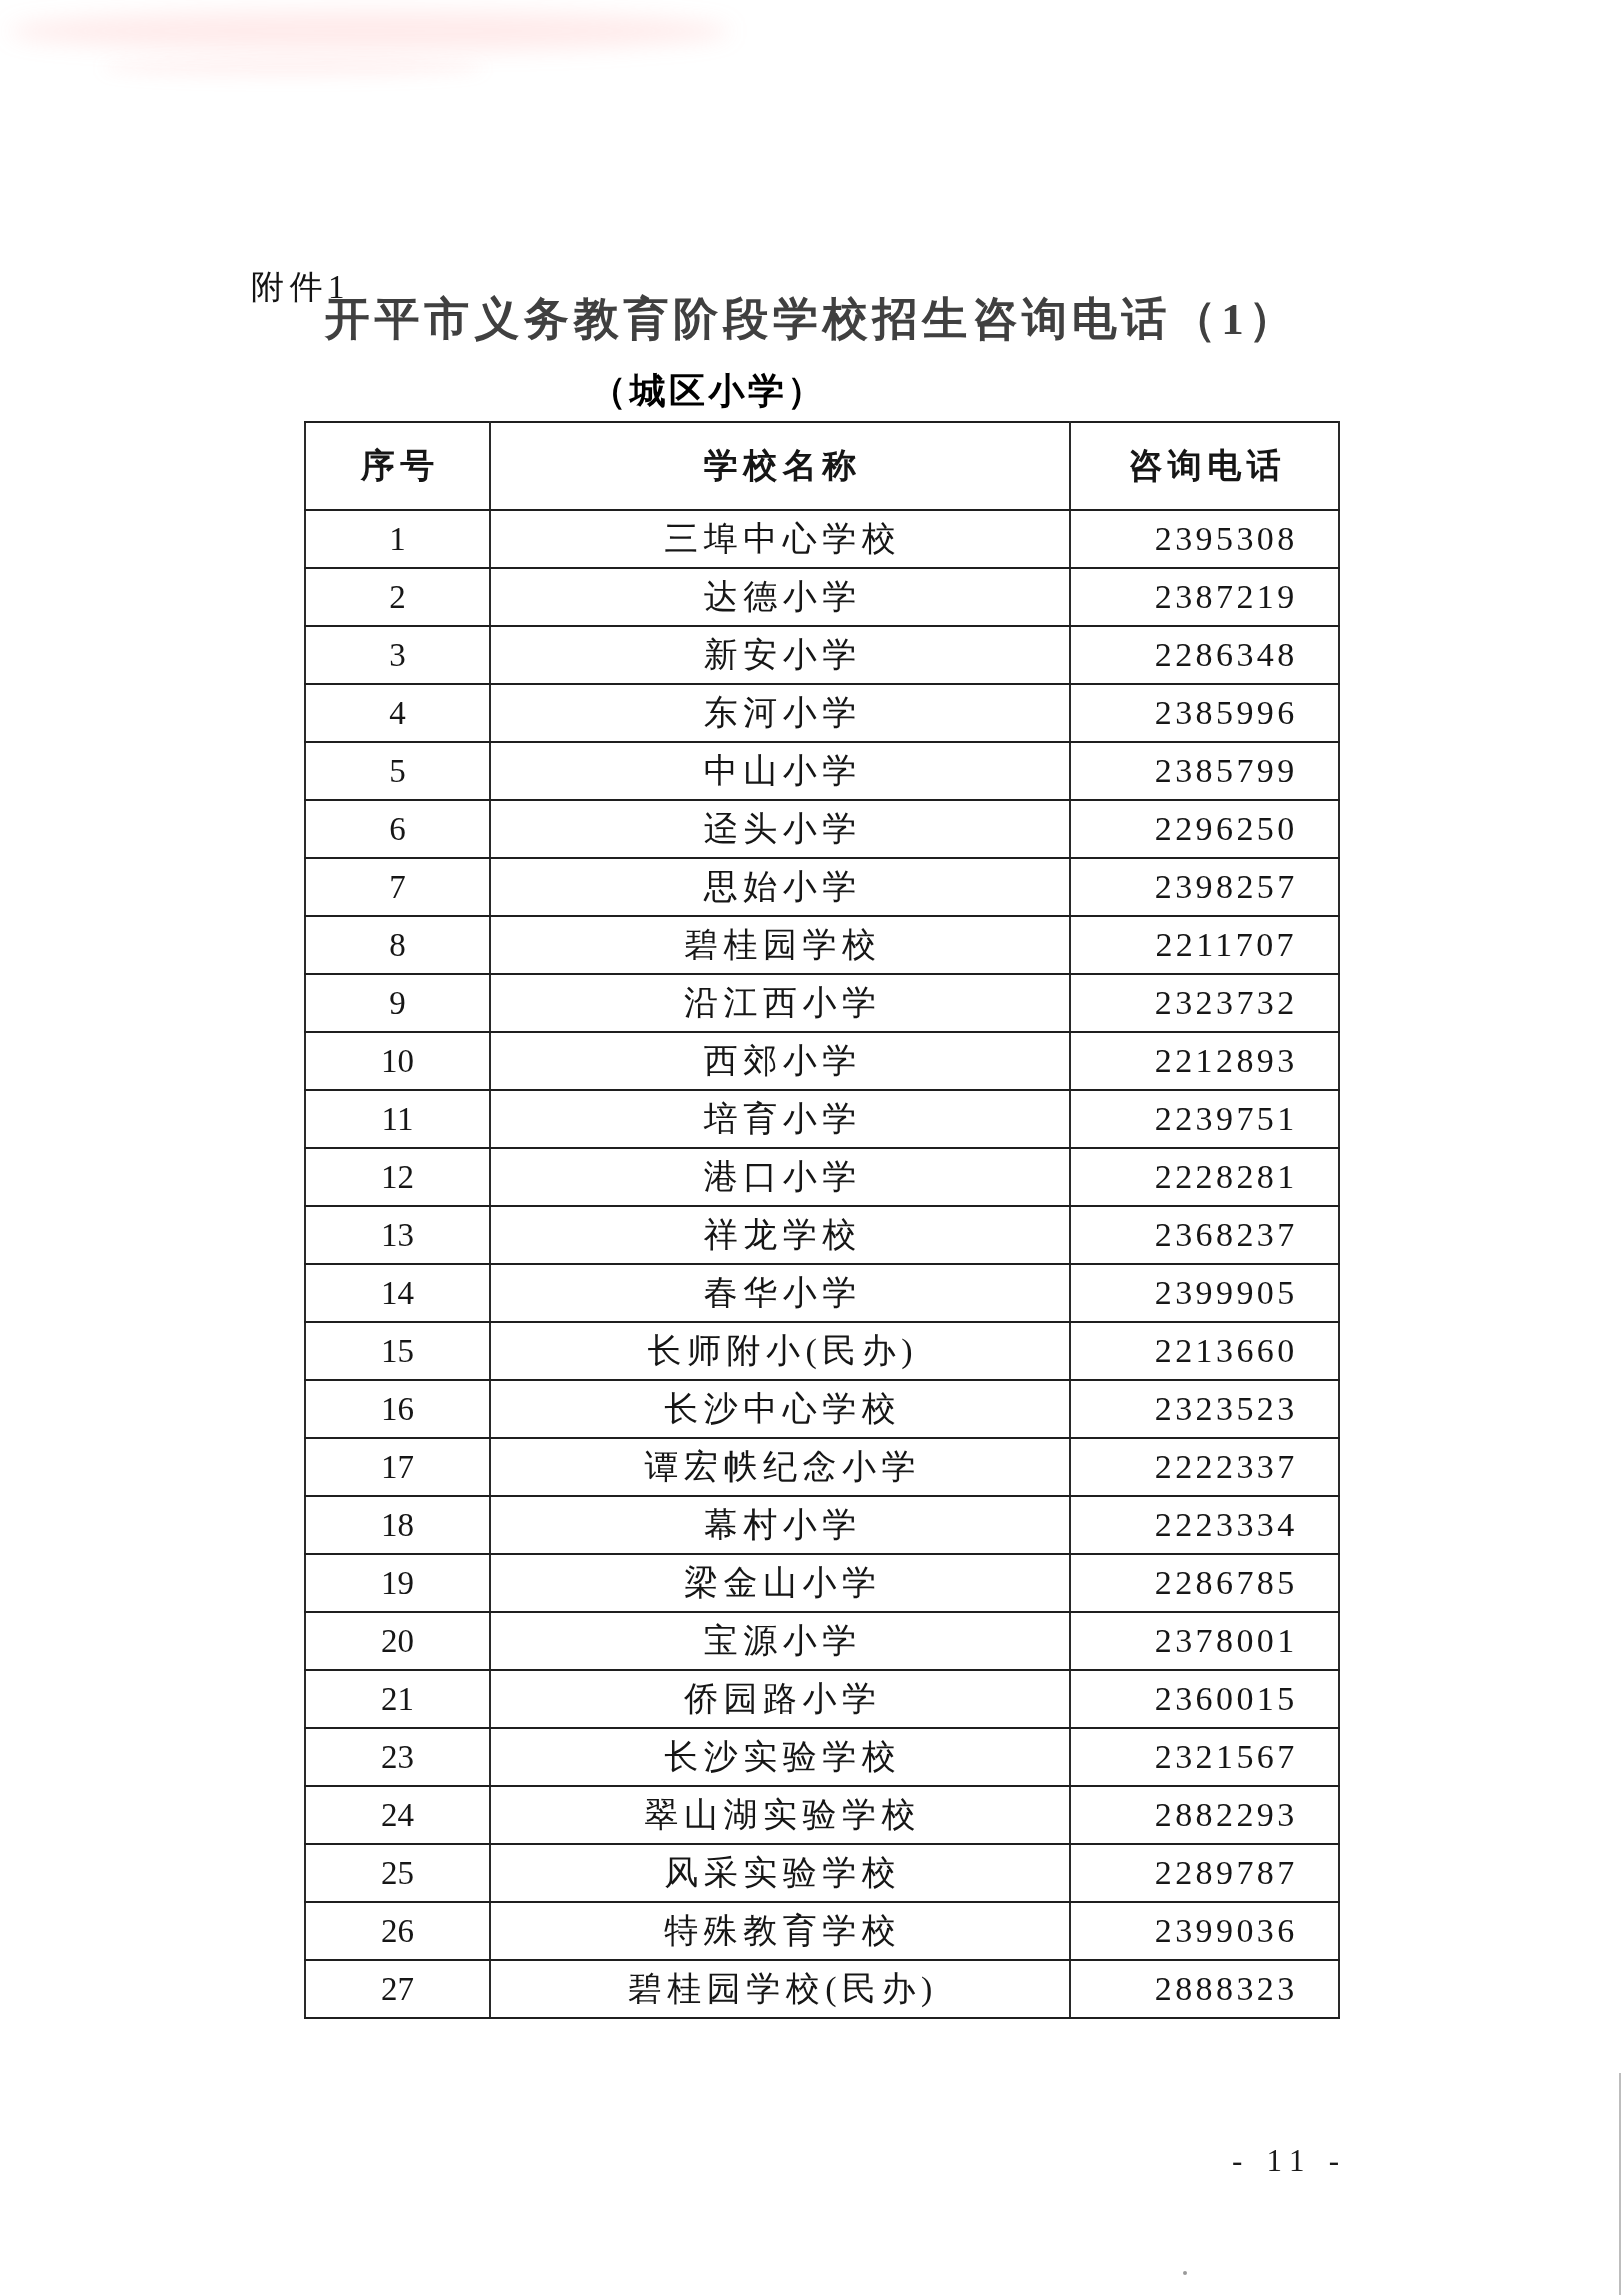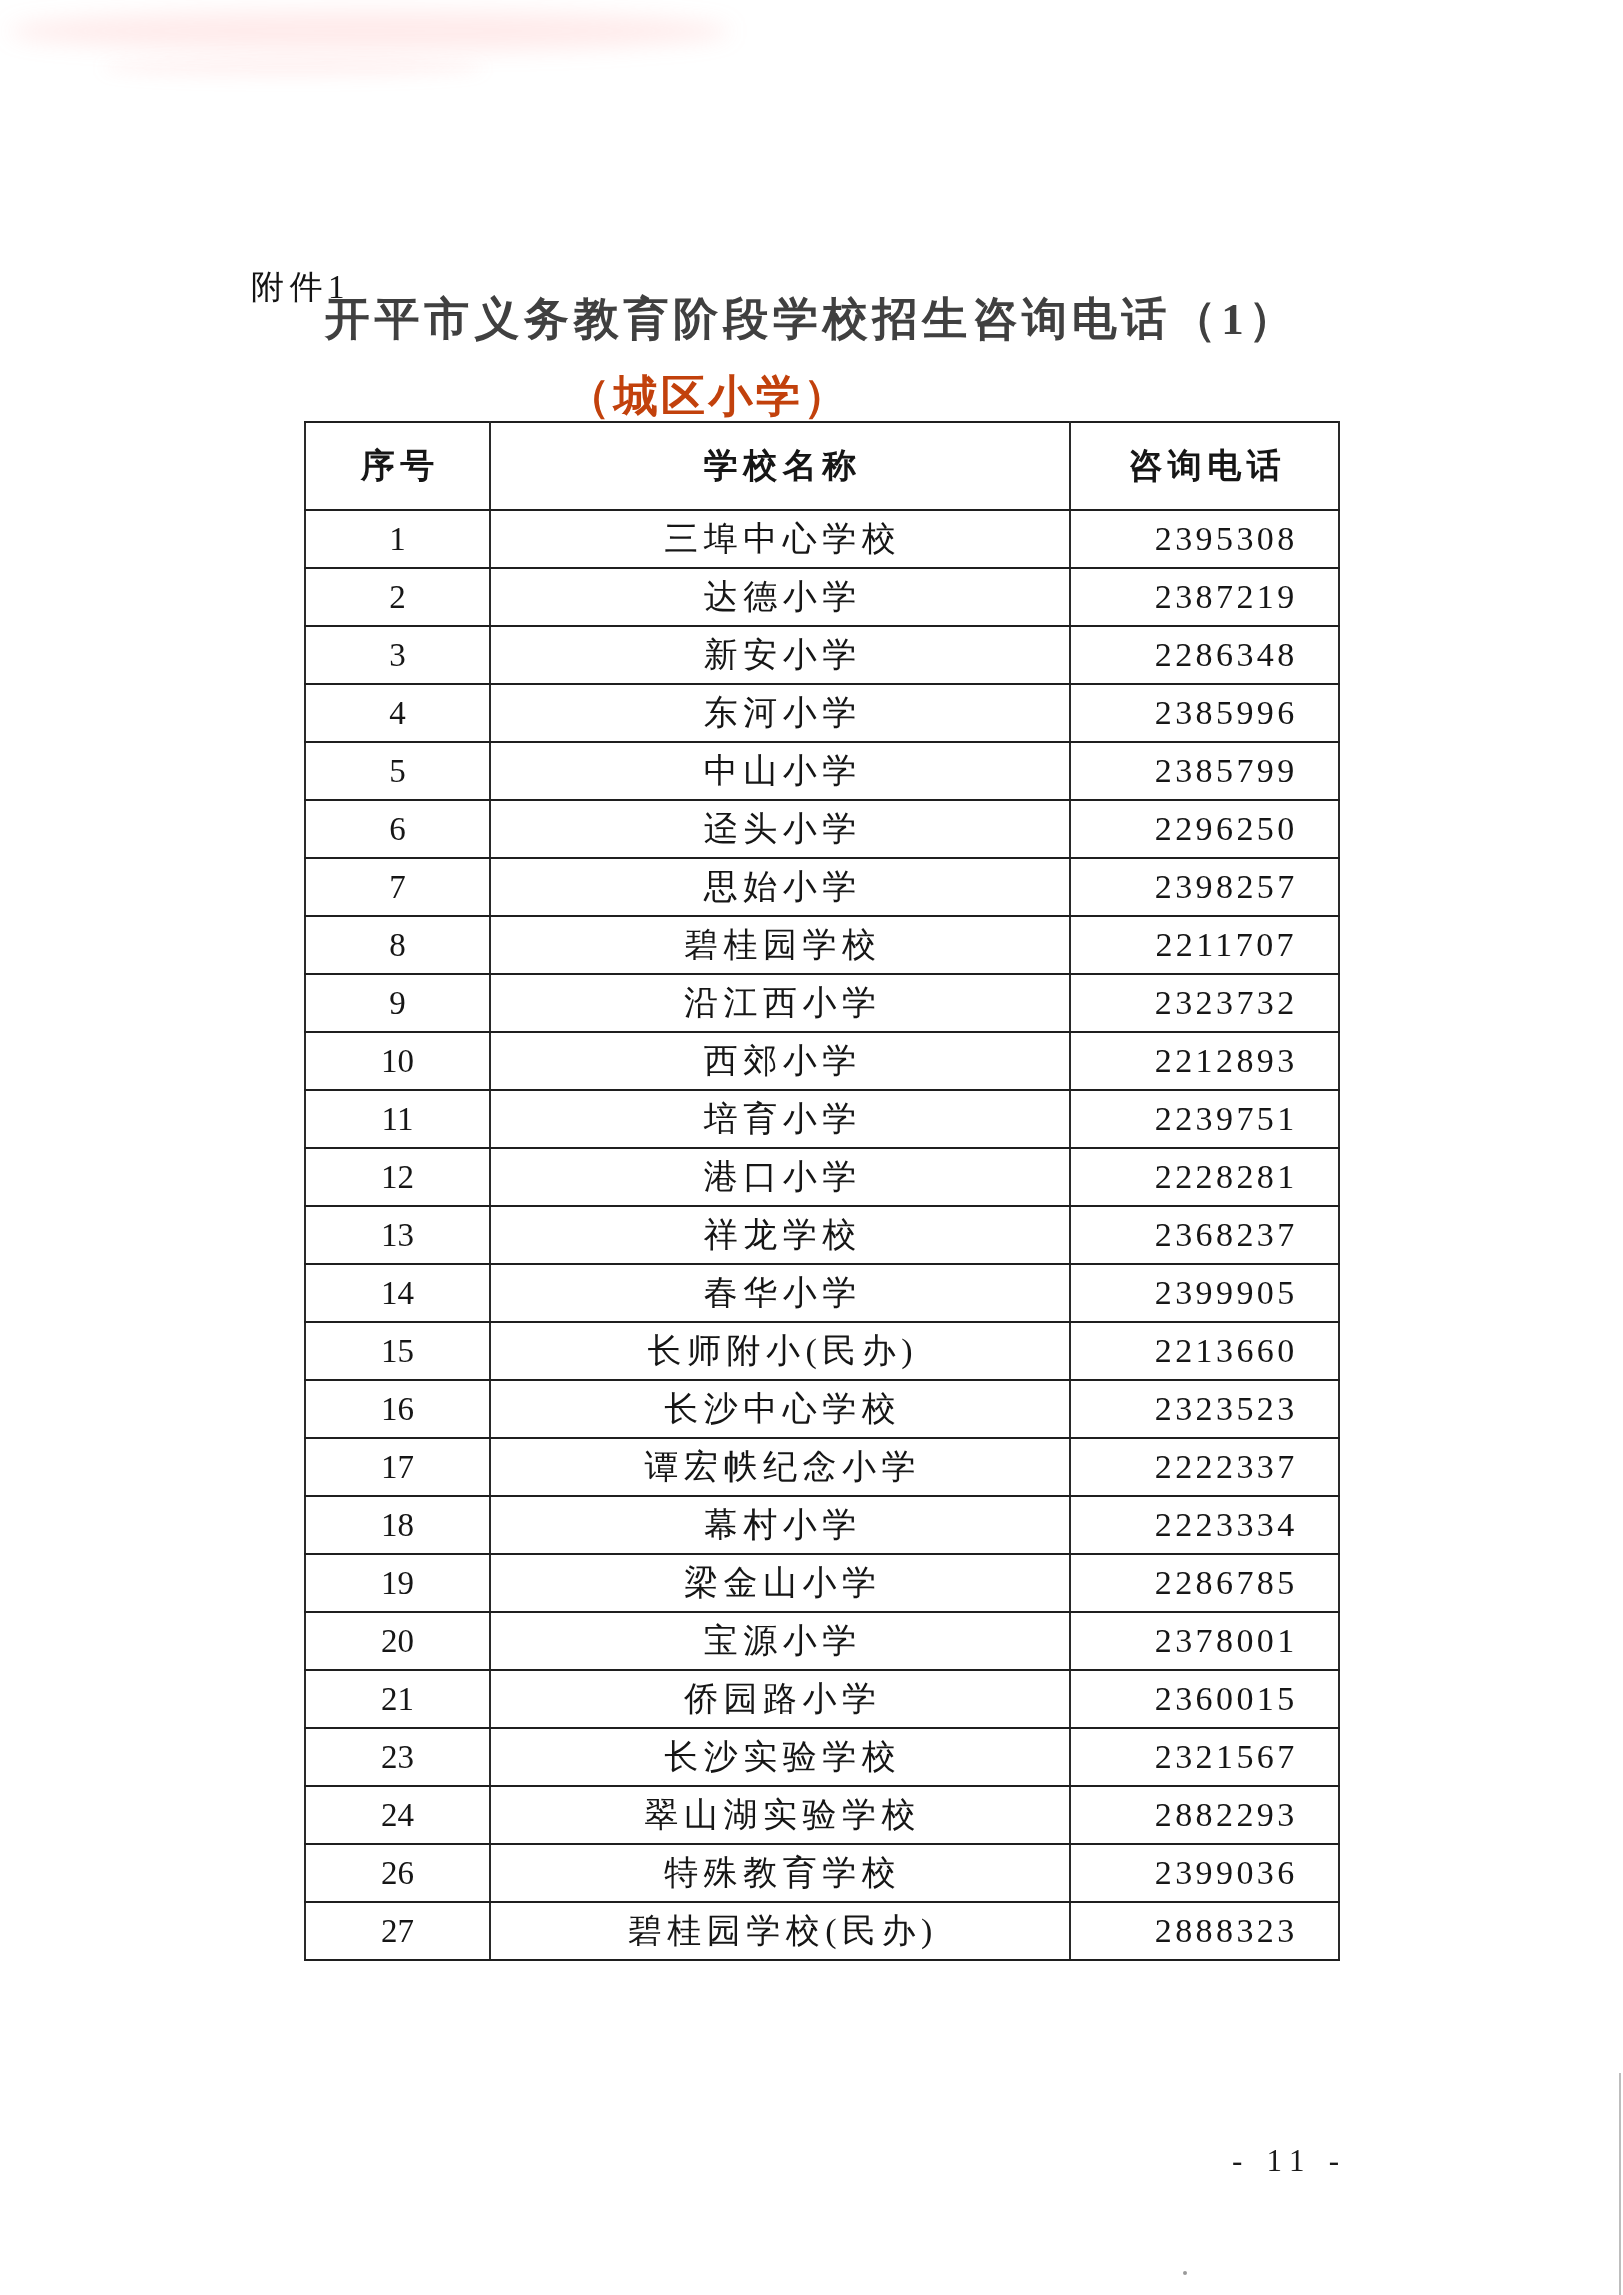--- a/index.html
+++ b/index.html
@@ -23,22 +23,22 @@
   }
   .title1 {
     position: absolute; top: 289px; left: 0; width: 1623px;
     text-align: center;
     font-size: 45px; font-weight: bold; letter-spacing: 4.8px;
     color: #404040;
   }
   .title2 {
     position: absolute; top: 367px; left: 0; width: 1417px;
     text-align: center;
-    font-size: 44px; font-weight: bold; letter-spacing: 3.4px;
-    color: #c2410c;
+    font-size: 36px; font-weight: bold; letter-spacing: 3.4px;
+    color: #000000;
   }
   table.doc-table {
     position: absolute; left: 304px; top: 421px;
     width: 1034px;
     border-collapse: collapse; table-layout: fixed;
     background: #fff;
   }
   .doc-table col.c-no     { width: 185px; }
   .doc-table col.c-school { width: 580px; }
   .doc-table col.c-phone  { width: 269px; }
@@ -223,20 +223,25 @@
           <td class="no">23</td>
           <td class="school">长沙实验学校</td>
           <td class="phone">2321567</td>
         </tr>
         <tr>
           <td class="no">24</td>
           <td class="school">翠山湖实验学校</td>
           <td class="phone">2882293</td>
         </tr>
         <tr>
+          <td class="no">25</td>
+          <td class="school">风采实验学校</td>
+          <td class="phone">2289787</td>
+        </tr>
+        <tr>
           <td class="no">26</td>
           <td class="school">特殊教育学校</td>
           <td class="phone">2399036</td>
         </tr>
         <tr>
           <td class="no">27</td>
           <td class="school">碧桂园学校(民办)</td>
           <td class="phone">2888323</td>
         </tr>
       </tbody>

